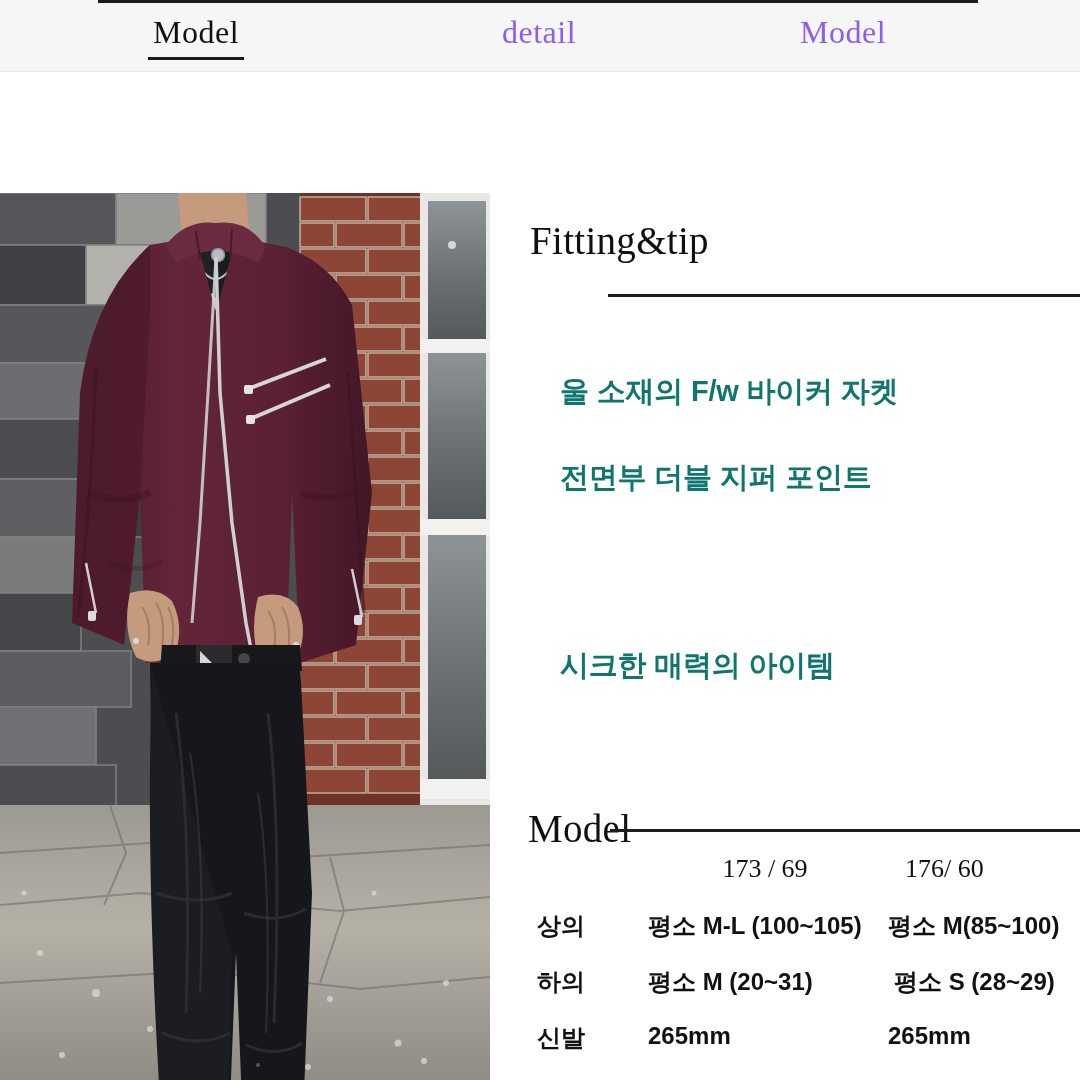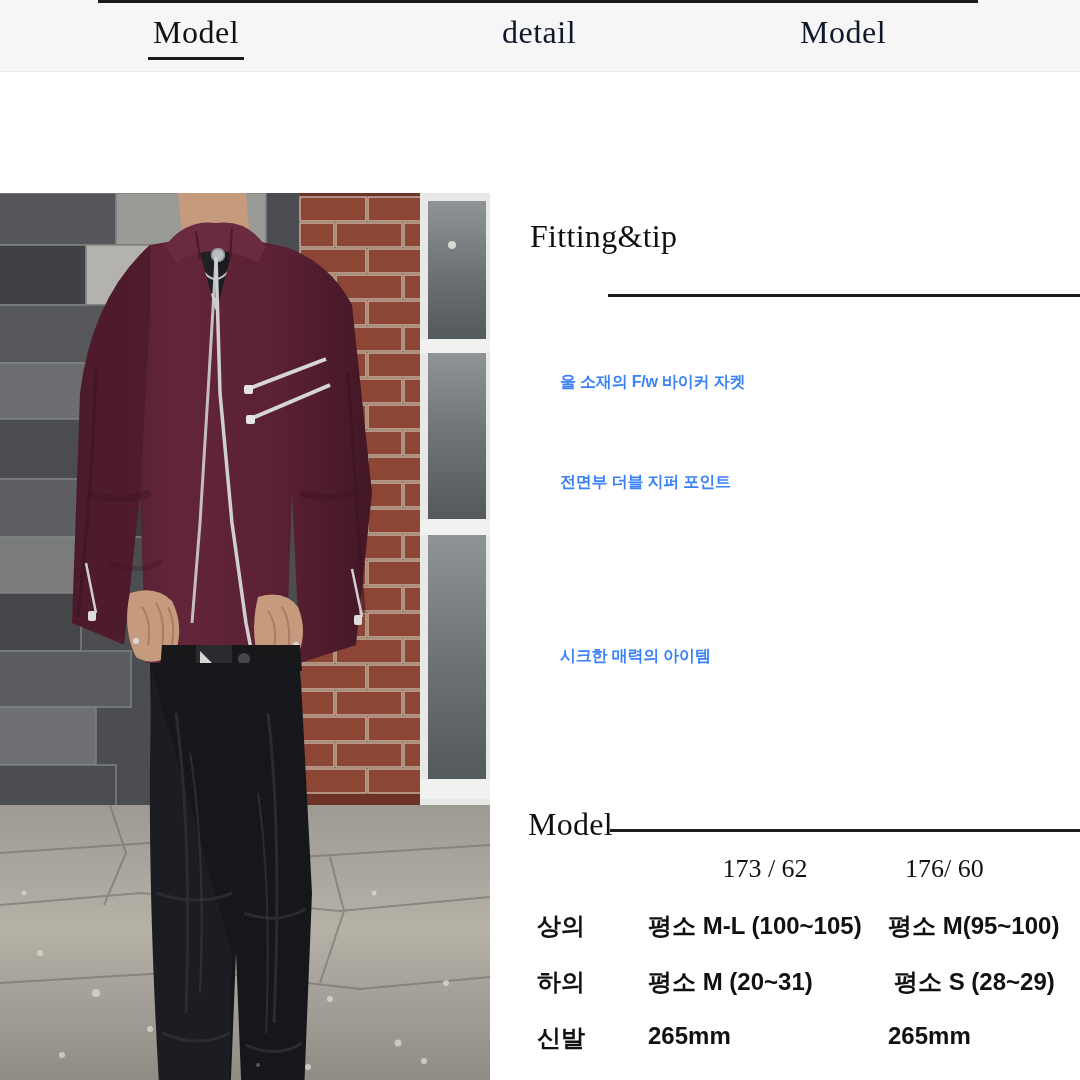--- a/index.html
+++ b/index.html
@@ -20,53 +20,53 @@
     position:absolute; left:98px; top:0; width:880px; height:3px;
     background:#1a1a1a;
   }
   .tab{
     position:absolute; top:14px;
     font-family:"Liberation Serif", serif;
     font-size:32px; letter-spacing:0.5px;
     text-align:center; white-space:nowrap;
   }
   .tab-active{ color:#111111; }
-  .tab-inactive{ color:#0f172a; }
+  .tab-inactive{ color:#8b5cf6; }
   .tab-underline{
     position:absolute; height:3px; background:#1a1a1a;
   }
 
   
   .photo{
     position:absolute; left:0; top:193px; width:490px; height:887px;
     overflow:hidden; background:#3a3a3c;
   }
   .photo svg{ display:block; width:490px; height:887px; }
 
   
   .panel{
     position:absolute; left:490px; top:72px; width:590px; height:1008px;
     background:#ffffff;
   }
 
   .sec-title{
     position:absolute;
     font-family:"Liberation Serif", serif;
-    font-size:32px; color:#101010; letter-spacing:0.3px;
+    font-size:39px; color:#101010; letter-spacing:0.3px;
     white-space:nowrap;
   }
   .rule{
     position:absolute; height:3px; background:#1d1d1d;
   }
 
   .bullet{
     position:absolute;
     font-family:"Liberation Sans", sans-serif;
     font-weight:bold;
-    font-size:16px; color:#3b82f6;
+    font-size:29px; color:#0f766e;
     letter-spacing:-0.2px; white-space:nowrap;text-align:center;
   }
 
   
   .mcell{
     position:absolute;
     font-family:"Liberation Sans", sans-serif;
     font-weight:bold;
     font-size:24px; color:#111111;
     white-space:nowrap;
@@ -343,35 +343,35 @@
   </g>
 </svg>
 </div>
 
 <div class="panel">
 
   <div class="sec-title" style="left:40px; top:146px;">Fitting&amp;tip</div>
   <div class="rule" style="left:118px; top:222px; width:472px;"></div>
 
   <div class="bullet" style="left:70px; top:300px;">울 소재의 F/w 바이커 자켓</div>
-  <div class="bullet" style="left:70px; top:400px;">전면부 더블 지퍼 포인트</div>
+  <div class="bullet" style="left:70px; top:386px;">전면부 더블 지퍼 포인트</div>
   <div class="bullet" style="left:70px; top:574px;">시크한 매력의 아이템</div>
 
   <div class="sec-title" style="left:38px; top:688px;margin-top:46px;">Model</div>
   <div class="rule" style="left:120px; top:757px; width:470px;"></div>
 
   <div>
 
-    <div class="mcell mhead" style="left:195px; top:782px; width:160px; text-align:center;">173 / 62</div>
+    <div class="mcell mhead" style="left:195px; top:782px; width:160px; text-align:center;">173 / 69</div>
     <div class="mcell mhead" style="left:415px; top:782px; width:160px; text-align:left;">176/ 60</div>
 
     <div>
       <div class="mcell" style="left:47px; top:838px;">상의</div>
       <div class="mcell" style="left:158px; top:838px;">평소 M-L (100~105)</div>
-      <div class="mcell" style="left:398px; top:838px;">평소 M(95~100)</div>
+      <div class="mcell" style="left:398px; top:838px;">평소 M(85~100)</div>
     </div>
 
     <div>
       <div class="mcell" style="left:47px; top:894px;">하의</div>
       <div class="mcell" style="left:158px; top:894px;">평소 M (20~31)</div>
       <div class="mcell" style="left:398px; top:894px;margin-left:6px;">평소 S (28~29)</div>
     </div>
 
     <div>
       <div class="mcell" style="left:47px; top:950px;">신발</div>

